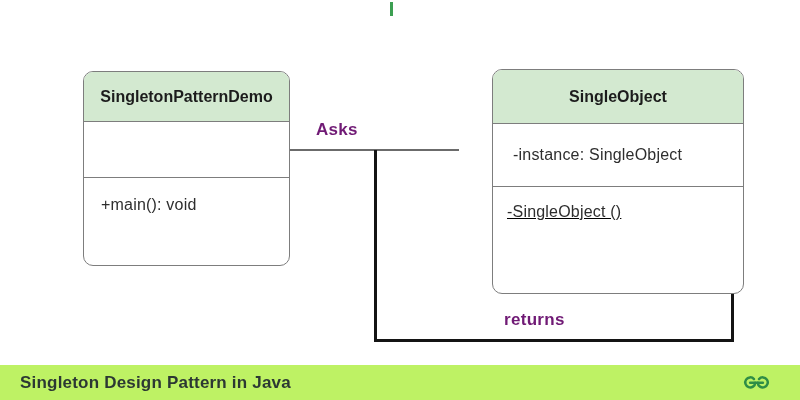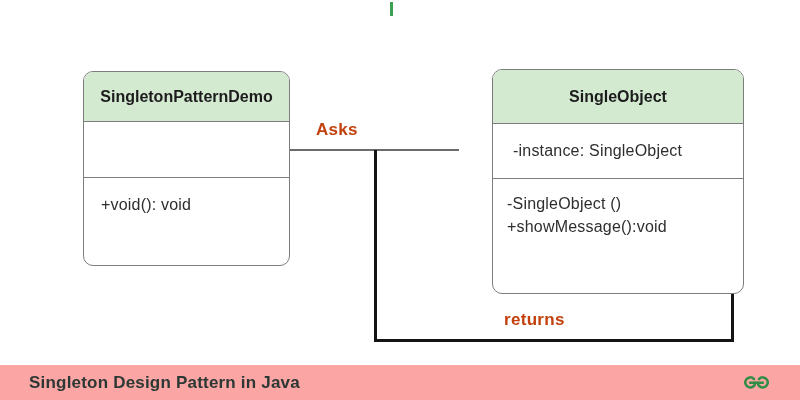--- a/index.html
+++ b/index.html
@@ -38,92 +38,91 @@
     letter-spacing: 0.2px;
   }
 
   #class-demo { left: 83px; top: 71px; width: 207px; height: 195px; }
   #class-demo .hdr { height: 50px; }
   #class-demo .attrs { height: 56px; }
   #class-demo .methods { height: 54px; display: flex; align-items: center; padding-left: 17px; }
 
   #class-single { left: 458px; top: 69px; width: 252px; height: 225px; margin-left: 34px; }
   #class-single .hdr { height: 54px; }
-  #class-single .attrs { height: 55px; display: flex; align-items: center; padding-left: 20px; }
-  #class-single .methods { padding: 13px 0 0 14px; }
+  #class-single .attrs { height: 63px; display: flex; align-items: center; padding-left: 20px; }
+  #class-single .methods { padding: 13px 0 0 14px; text-decoration: underline; }
   #class-single .methods .member { display: block; line-height: 23px; }
 
   
   .line { position: absolute; background: #6b6b6b; z-index: 1; }
   .thick { background: #141414; z-index: 2; }
 
   #asks-line      { left: 289px; top: 149px; width: 170px; height: 2px; }
   #ret-top        { left: 708px; top: 176px; width: 26px;  height: 3px; }
   #ret-right      { left: 731px; top: 176px; width: 3px;   height: 166px; }
   #ret-bottom     { left: 374px; top: 339px; width: 360px; height: 3px; }
   #ret-left       { left: 374px; top: 150px; width: 3px;   height: 192px; }
 
   .edge-label {
     position: absolute;
     font-weight: bold;
     font-size: 17px;
-    color: #c2410c;
+    color: #701a75;
     z-index: 4;
     letter-spacing: 0.3px;
   }
   #asks-label    { left: 316px; top: 120px; }
   #returns-label { left: 504px; top: 310px; }
 
   
   #top-mark {
     position: absolute;
     left: 390px; top: 2px; width: 3px; height: 14px;
     background: #3c9f52;
   }
 
   
   #footer {
     position: absolute;
     left: 0; top: 365px;
     width: 800px; height: 35px;
-    background: #fca5a5;
+    background: #bef264;
     display: flex;
     align-items: center;
     justify-content: space-between;
-    padding: 0 30px 0 29px;
+    padding: 0 30px 0 20px;
   }
   #footer .caption {
     font-size: 17px;
     font-weight: bold;
     color: #2c3833;
     letter-spacing: 0.2px;
   }
   #footer svg { display: block; }
 </style>
 </head>
 <body>
 
 <div id="top-mark"></div>
 
 <div class="uml-class" id="class-demo">
   <div class="hdr">SingletonPatternDemo</div>
   <div class="sect attrs"></div>
   <div class="sect methods">
-    <span class="member">+void(): void</span>
+    <span class="member">+main(): void</span>
   </div>
 </div>
 
 <div class="uml-class" id="class-single">
   <div class="hdr">SingleObject</div>
   <div class="sect attrs">
     <span class="member">-instance: SingleObject</span>
   </div>
   <div class="sect methods">
     <span class="member">-SingleObject ()</span>
-    <span class="member">+showMessage():void</span>
   </div>
 </div>
 
 <div class="line" id="asks-line"></div>
 <div class="line thick" id="ret-top"></div>
 <div class="line thick" id="ret-right"></div>
 <div class="line thick" id="ret-bottom"></div>
 <div class="line thick" id="ret-left"></div>
 
 <div class="edge-label" id="asks-label">Asks</div>

